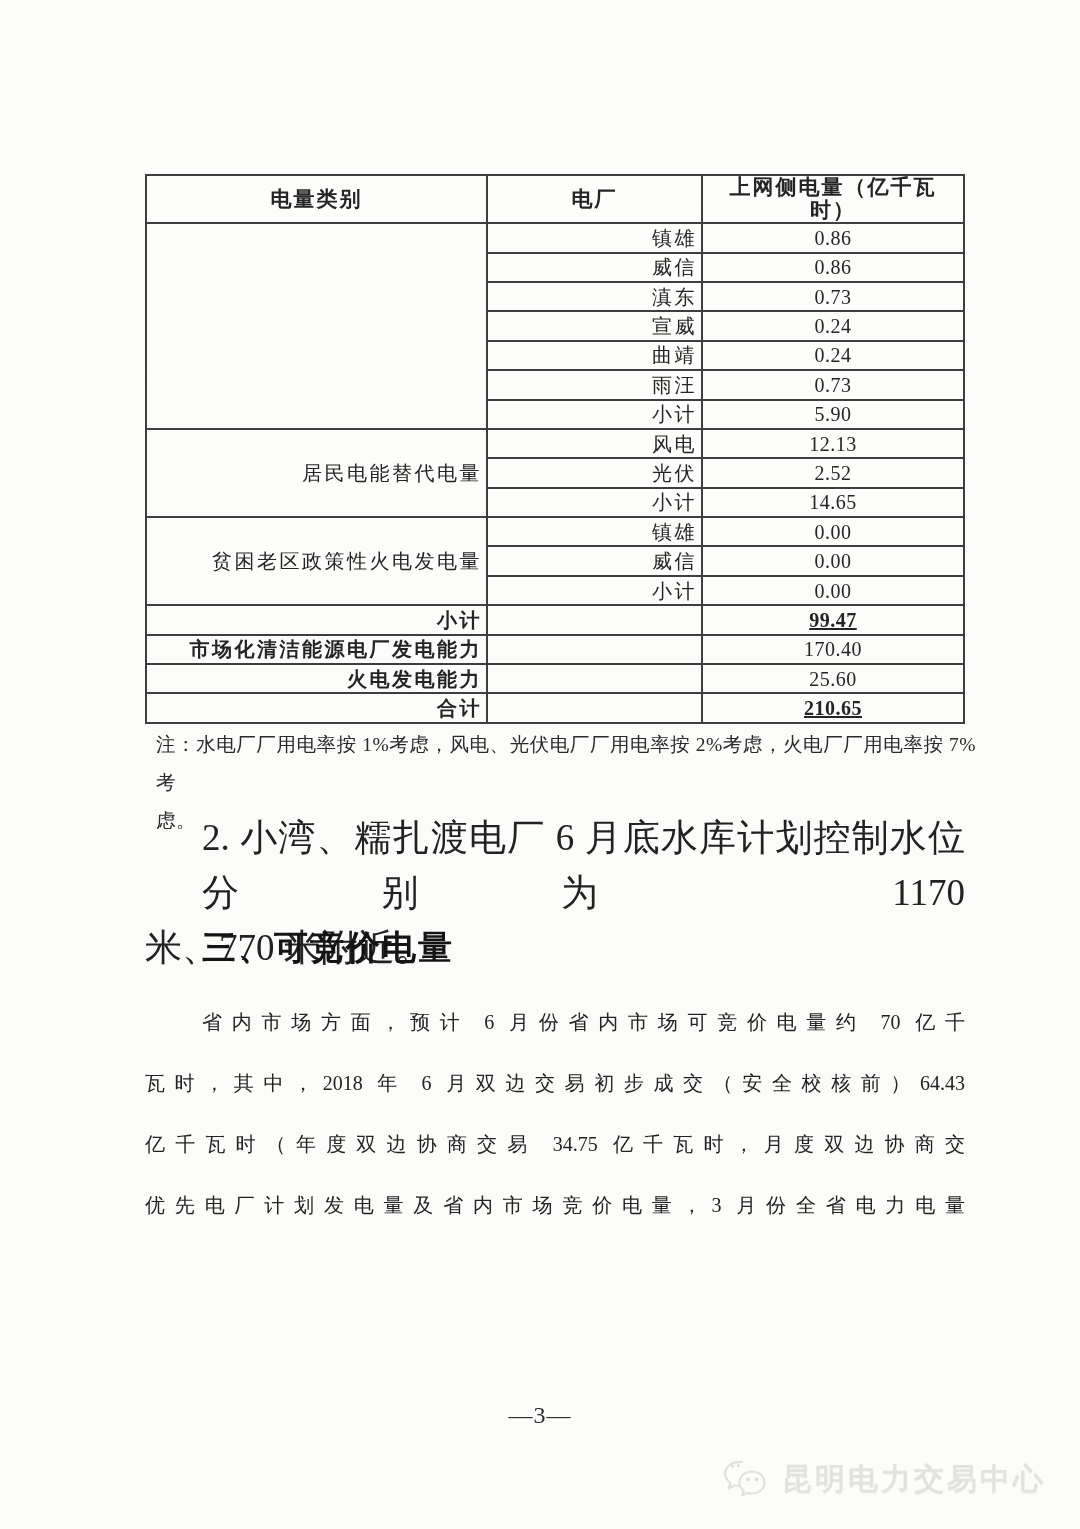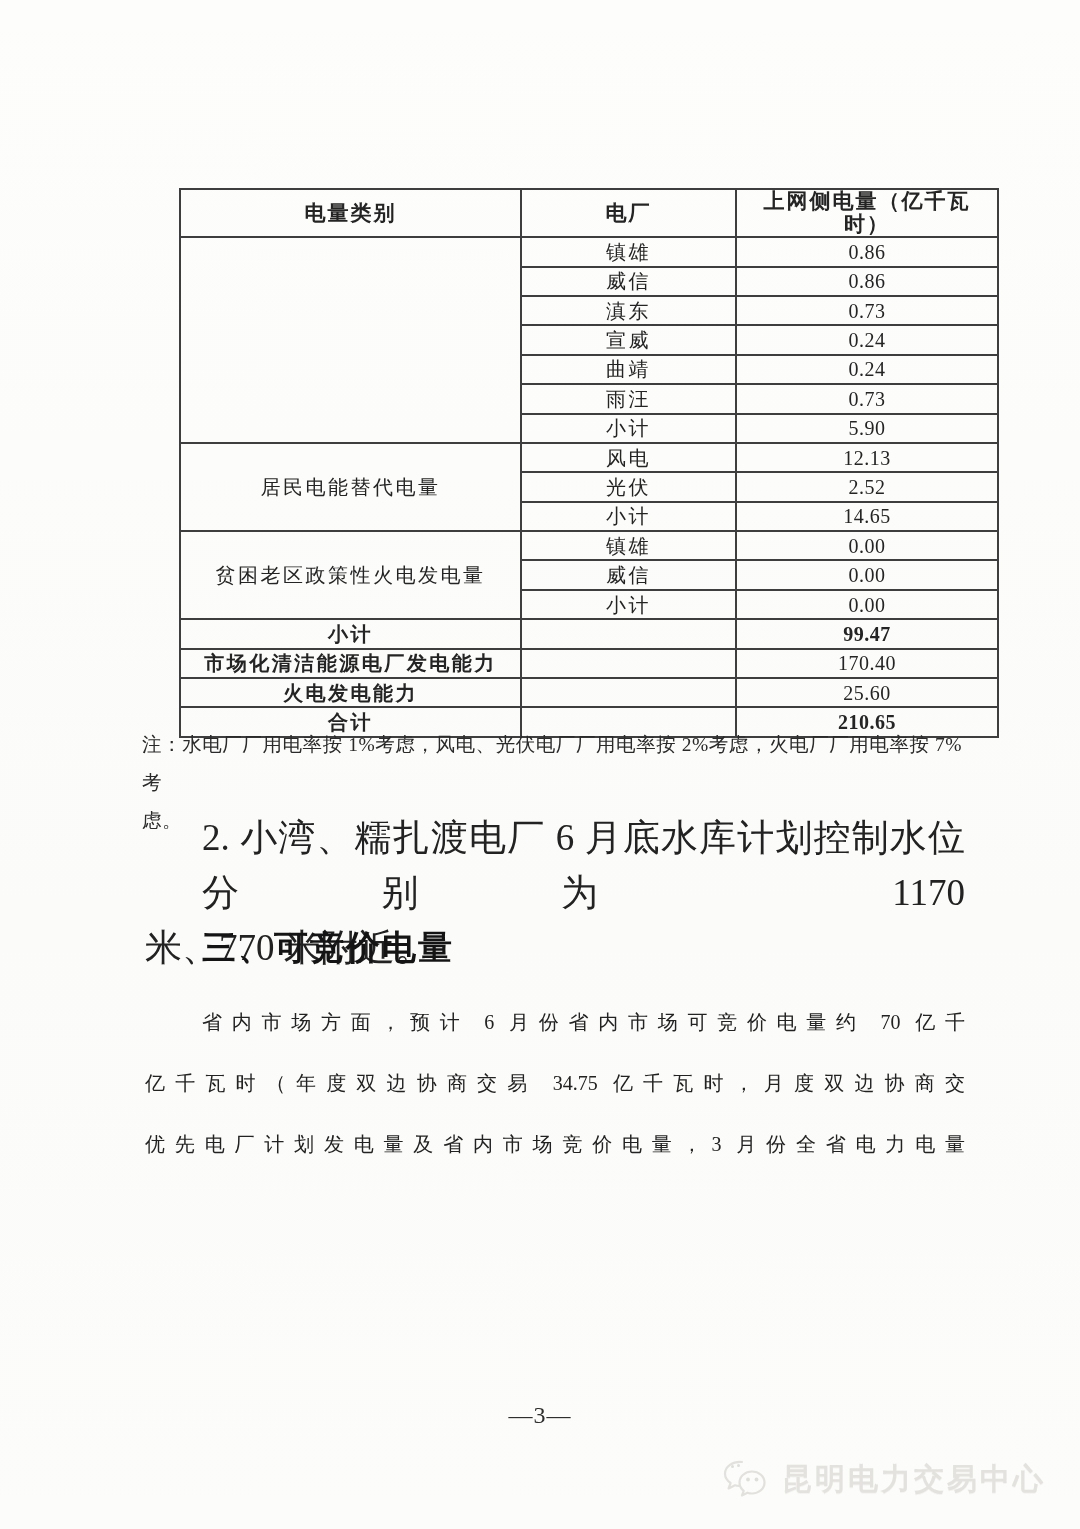--- a/index.html
+++ b/index.html
@@ -9,46 +9,46 @@
     width:1080px; height:1529px;
     margin:0 auto;
     background:linear-gradient(180deg,#fdfdfc 0%, #fbfbf9 60%, #fcfcfa 100%);
     font-family:"Liberation Serif","DejaVu Serif",serif;
     color:#1f1f1f;
     overflow:hidden;
   }
 
   
   table.doc-table {
-    position:absolute; left:145px; top:188px;
+    position:absolute; left:145px; top:174px;
     width:818px;
-    border-collapse:collapse; table-layout:fixed;margin-left:34px;
+    border-collapse:collapse; table-layout:fixed;
   }
   .doc-table col.c1{ width:341px; }
   .doc-table col.c2{ width:215px; }
   .doc-table col.c3{ width:262px; }
   .doc-table th, .doc-table td {
     border:2px solid #3e3e3e;
     text-align:center; vertical-align:middle;
     font-size:20px; line-height:1.1;
     padding:0 4px;
     color:#242424;
   }
   .doc-table thead th {
     height:35px; font-weight:bold; letter-spacing:2px; font-size:21px;
   }
   .doc-table tbody td { height:29.4px; }
-  td.cat, td.plant { letter-spacing:2.5px; }
+  td.cat, td.plant { letter-spacing:2.5px;text-align:right; }
   td.val { letter-spacing:0.5px; }
   td.sum-label { font-weight:bold; }
-  td.bold-val { font-weight:bold; }
+  td.bold-val { font-weight:bold;text-decoration:underline; }
 
   
   .note {
-    position:absolute; left:142px; top:726px; width:820px;
+    position:absolute; left:156px; top:726px; width:820px;
     font-size:19.5px; line-height:38px; color:#2a2a2a;
     letter-spacing:0.5px;
   }
   .jfull { text-align:justify; text-align-last:justify; }
 
   
   .para { position:absolute; left:145px; width:820px; color:#222; }
   .para .line { display:block; }
   .para2 { top:810px; font-size:37px; line-height:55px; }
   .para3 { top:992px; font-size:20px; line-height:61px; }
@@ -185,20 +185,21 @@
 
   <div class="para para2">
     <span class="line indent jfull">2. 小湾、糯扎渡电厂 6 月底水库计划控制水位分别为 1170</span>
     <span class="line">米、770 米附近。</span>
   </div>
 
   <div class="heading">三、可竞价电量</div>
 
   <div class="para para3">
     <span class="line indent jfull">省内市场方面，预计 6 月份省内市场可竞价电量约 70 亿千</span>
+    <span class="line jfull">瓦时，其中，2018 年 6 月双边交易初步成交（安全校核前）64.43</span>
     <span class="line jfull">亿千瓦时（年度双边协商交易 34.75 亿千瓦时，月度双边协商交</span>
     <span class="line jfull">优先电厂计划发电量及省内市场竞价电量，3 月份全省电力电量</span>
   </div>
 
   <div class="pageno">—3—</div>
 
   <div class="footer">
     <span class="wx">
       <svg width="47" height="42" viewBox="0 0 47 42" aria-hidden="true">
         <g fill="none" stroke="#e2e1de" stroke-width="2.2" stroke-linecap="round" stroke-linejoin="round">

